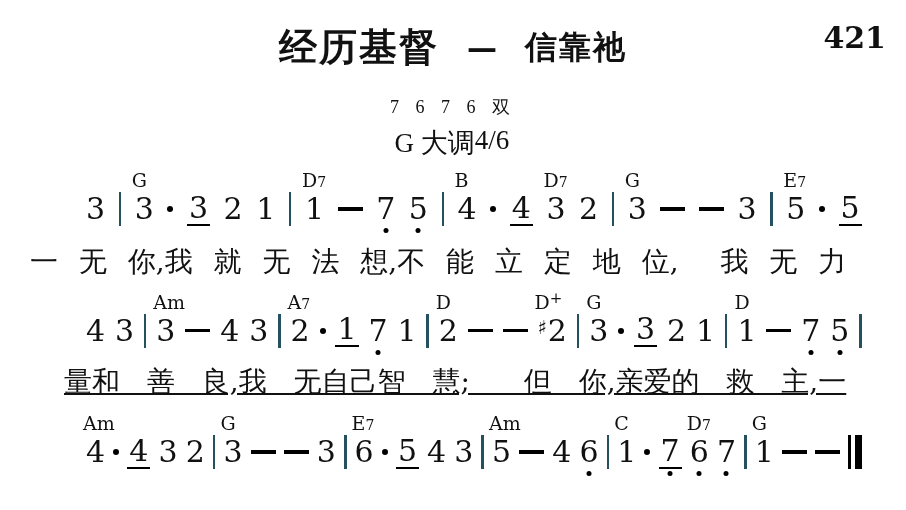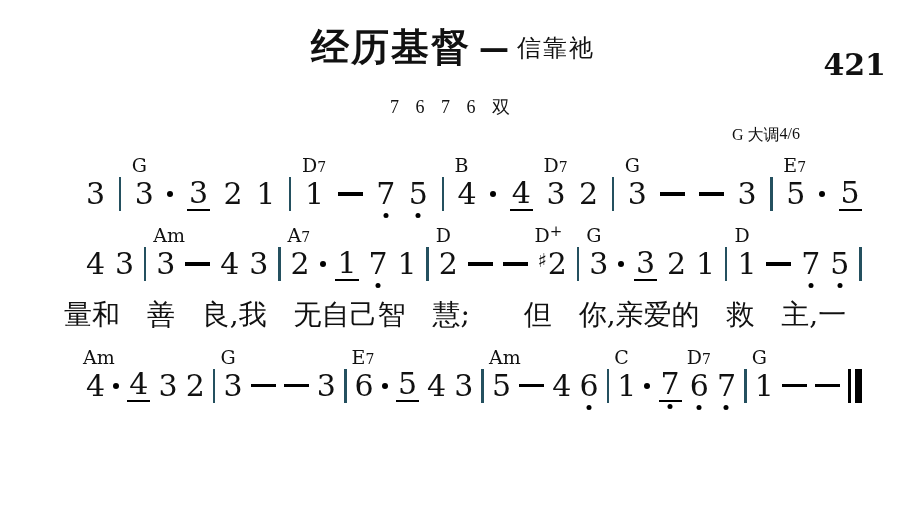--- a/index.html
+++ b/index.html
@@ -7,41 +7,40 @@
   .page {
     position:relative;
     width:906px; height:510px;
     background:#ffffff;
     color:#111;
     font-family:"Liberation Serif","DejaVu Serif",serif;
     overflow:hidden;
     padding:20px 28px 10px 28px;
   }
   
-  .title-row { display:flex; justify-content:center; align-items:center; gap:8px; margin-top:2px; }
+  .title-row { display:flex; justify-content:center; align-items:center; gap:28px; margin-top:2px; }
   .title-main {
     font-size:38px; font-weight:900; letter-spacing:2px;
     font-family:"DejaVu Sans","Liberation Sans",sans-serif;
   }
   .title-sep { font-size:30px; font-weight:700; font-family:"DejaVu Sans",sans-serif; }
   .title-sub {
-    font-size:24px; font-weight:400; letter-spacing:2px;
+    font-size:32px; font-weight:700; letter-spacing:2px;
     font-family:"DejaVu Sans","Liberation Sans",sans-serif;
   }
   .page-number {
     position:absolute; top:20px; right:20px;
     font-size:30px; font-weight:700;
     font-family:"DejaVu Serif",serif;
-    margin-top:27px;
   }
   .meter { text-align:center; font-size:18px; letter-spacing:6px; margin-top:22px; }
   .keyrow {
-    display:flex; justify-content:flex-end;
+    display:flex; justify-content:center;
     margin:6px 78px 0 76px;
-    font-size:16px;
+    font-size:27px;
   }
   
   .music-line {
     display:flex; justify-content:space-between; align-items:center;
     height:36px;
     margin-left:58px; margin-right:16px;
   }
   .music-line.m1 { margin-top:30px; }
   .music-line.m2 { margin-top:34px; }
   .music-line.m3 { margin-top:36px; }
@@ -66,21 +65,21 @@
   .durdot { width:6px; height:6px; border-radius:50%; background:#000; }
   .finalbar { display:flex; align-items:center; gap:4px; height:34px; }
   .finalbar .b1 { width:2.5px; height:100%; background:#000; }
   .finalbar .b2 { width:7px; height:100%; background:#000; }
   
   .lyrics-line {
     font-size:28px; line-height:1.2; white-space:pre;
     font-family:"DejaVu Serif","Liberation Serif",serif;
   }
   .ly1 { margin:18px 0 0 2px;  word-spacing:12px; }
-  .ly2 { margin:16px 0 0 36px; word-spacing:18px; }
+  .ly2 { margin:16px 0 0 36px; word-spacing:18px;text-decoration:underline; }
   .ly3 { margin:14px 0 0 38px; word-spacing:8px; }
 </style>
 </head>
 <body>
 
 <div class="page">
 
   <div class="page-number">421</div>
 
   <div class="title-row">
@@ -150,20 +149,21 @@
       </span>
       <div class="bar"></div>
       <span class="note">
         <span class="nt">5<span class="ch">E<span class="chs">7</span></span></span>
       </span>
       <div class="durdot"></div>
       <span class="note">
         <span class="nt ul">5</span>
       </span>
     </div>
+  <div class="lyrics-line ly1">一 无 你,我 就 无 法 想,不 能 立 定 地 位,  我 无 力</div>
 
   <div class="music-line m2">
       <span class="note">
         <span class="nt">4</span>
       </span>
       <span class="note">
         <span class="nt">3</span>
       </span>
       <div class="bar"></div>
       <span class="note">

